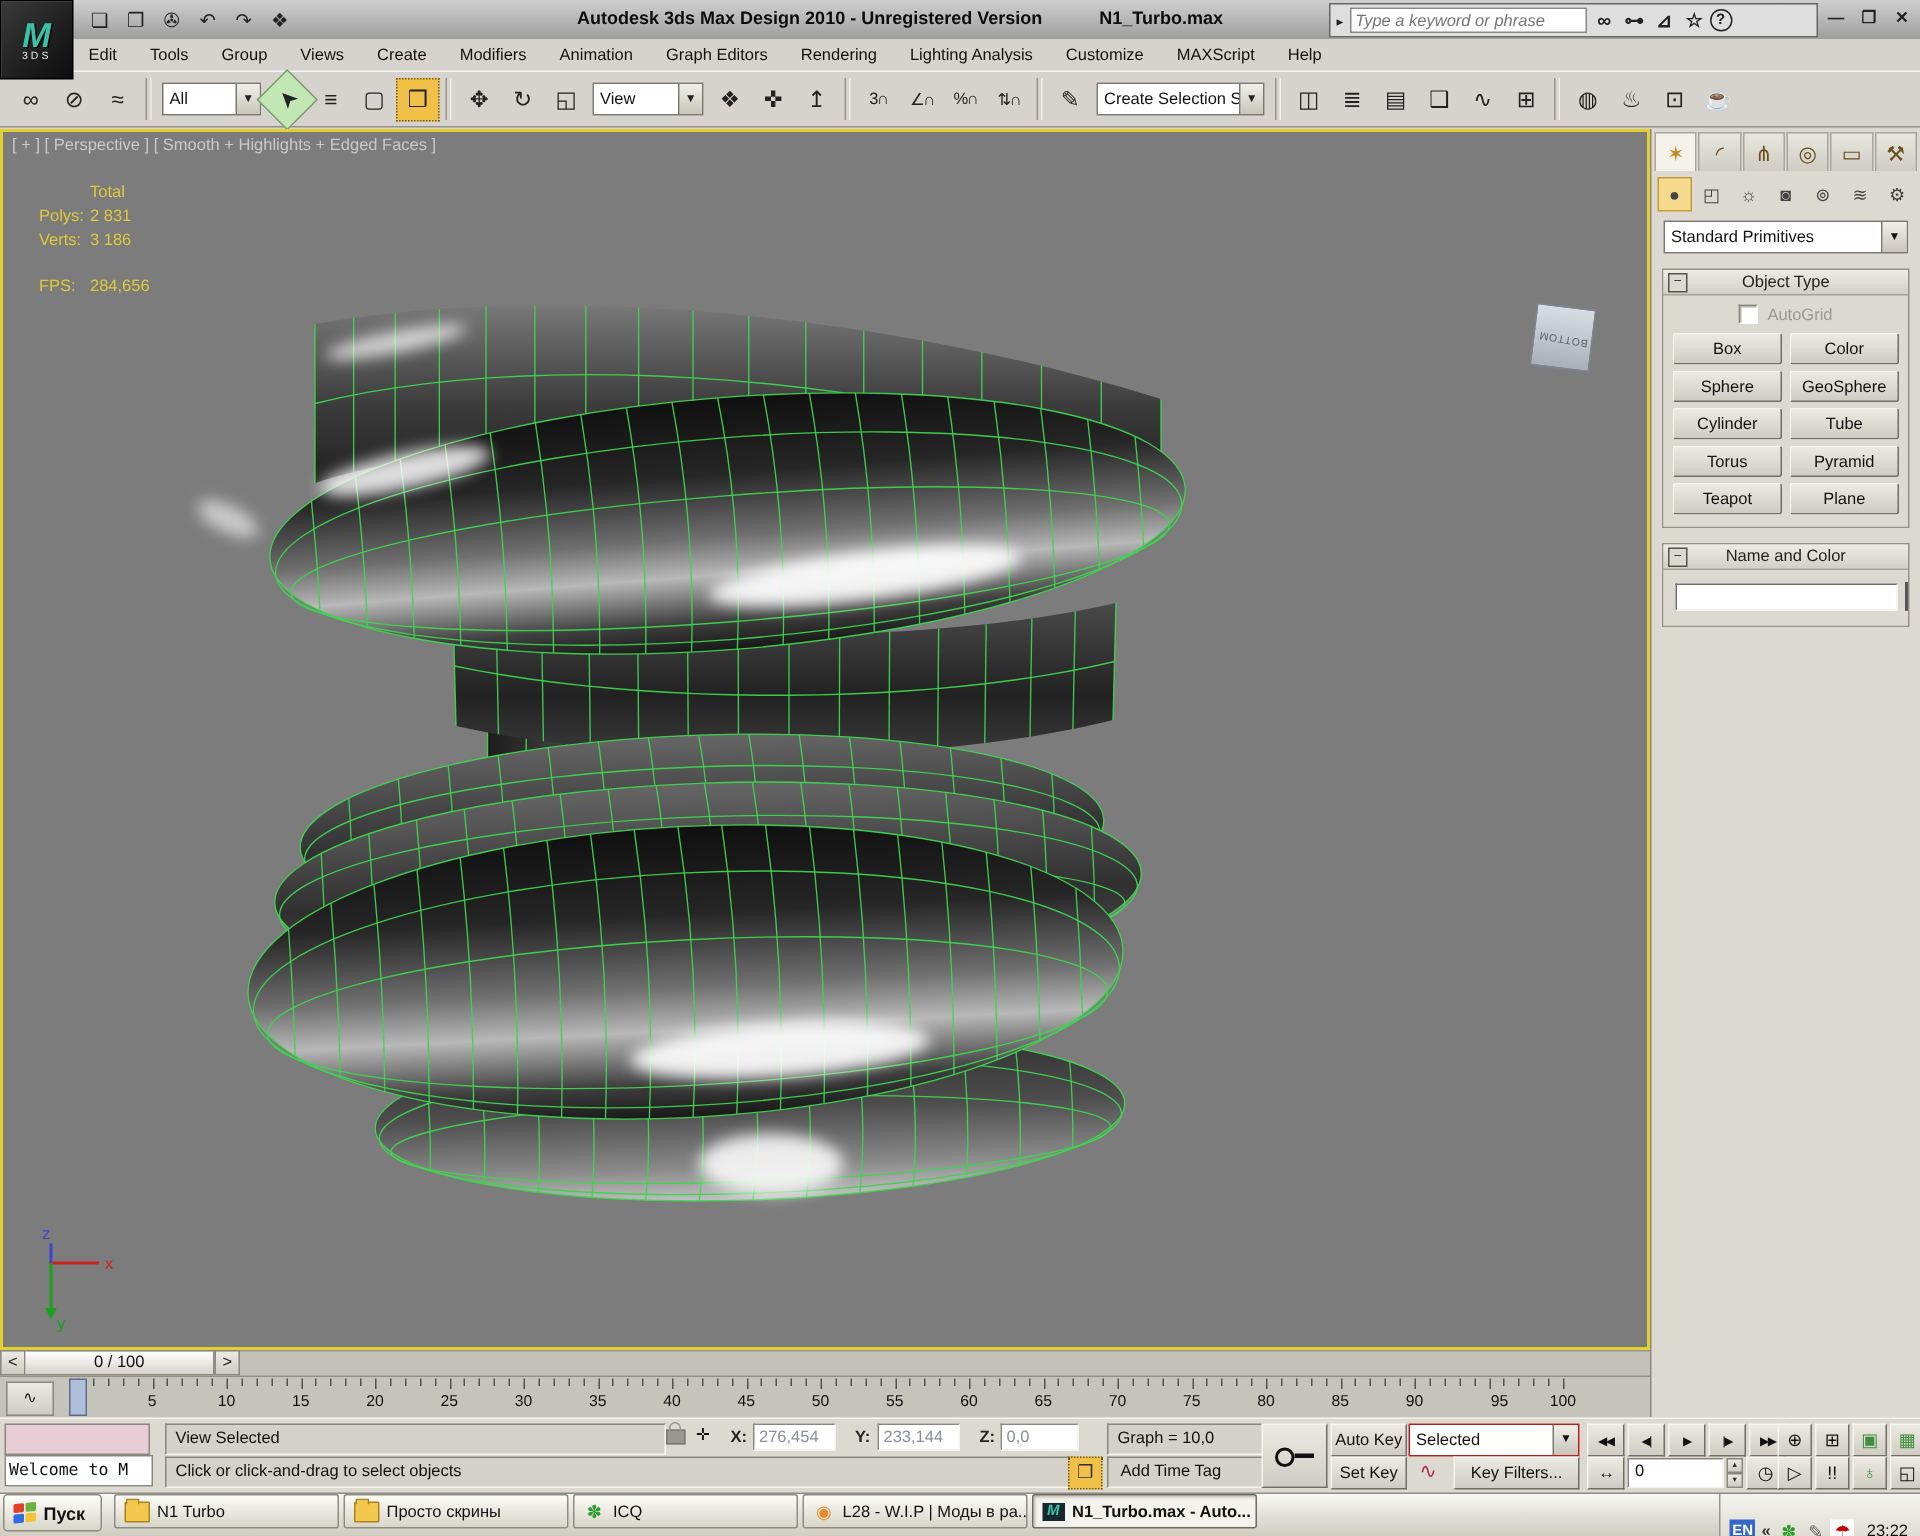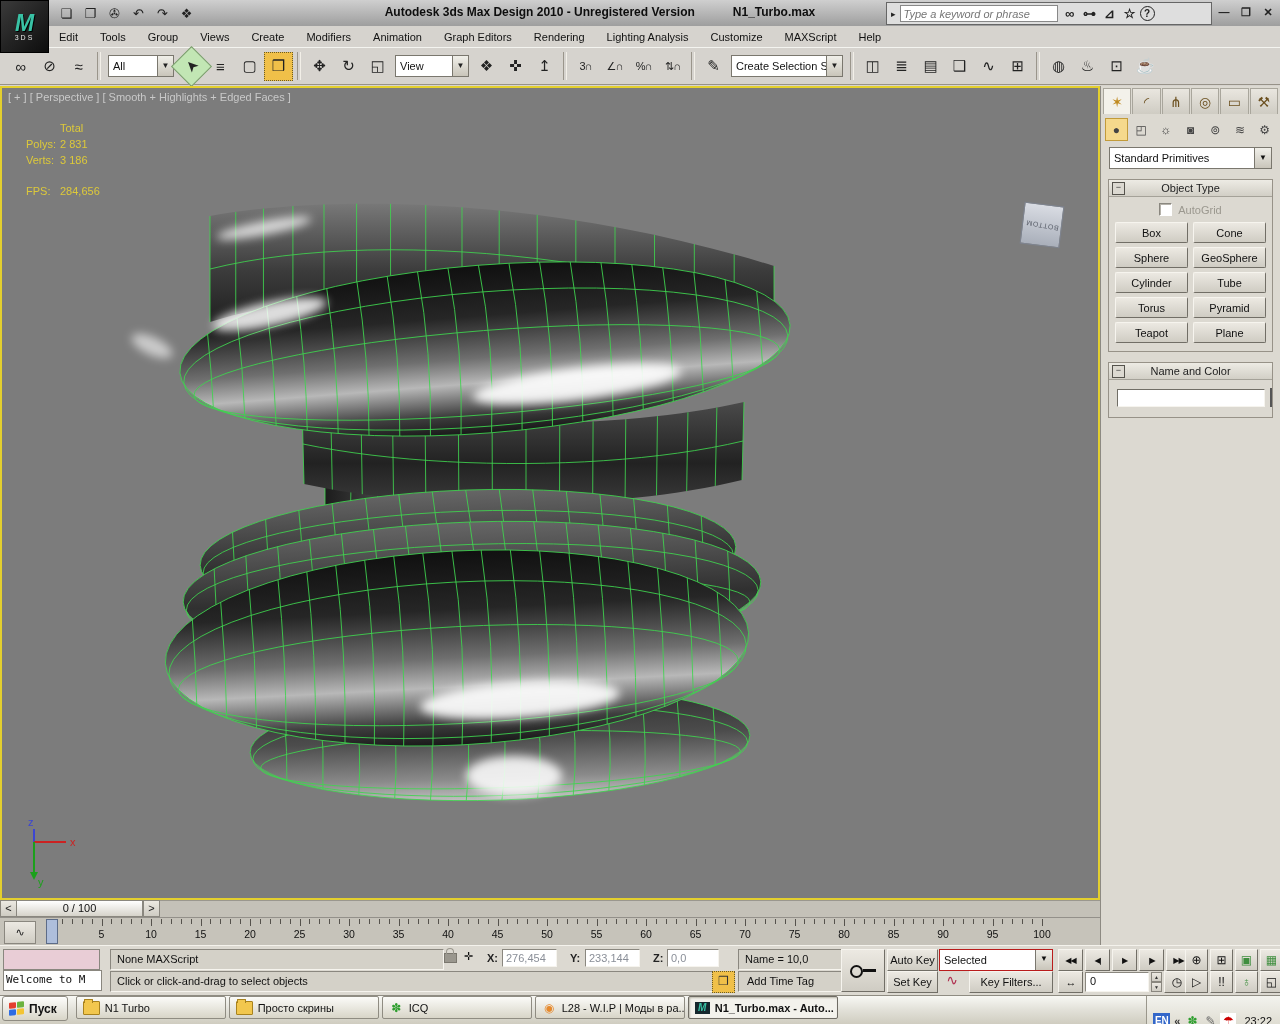--- a/index.html
+++ b/index.html
@@ -564,21 +564,21 @@
       <span class="minus">−</span>
       <span>Object Type</span>
     </div>
     <div class="rbody">
       <div id="autogrid-row">
         <span class="cb"></span>
         <label>AutoGrid</label>
       </div>
       <div id="obj-buttons">
           <div class="obtn">Box</div>
-          <div class="obtn">Cone</div>
+          <div class="obtn">Color</div>
           <div class="obtn">Sphere</div>
           <div class="obtn">GeoSphere</div>
           <div class="obtn">Cylinder</div>
           <div class="obtn">Tube</div>
           <div class="obtn">Torus</div>
           <div class="obtn">Pyramid</div>
           <div class="obtn">Teapot</div>
           <div class="obtn">Plane</div>
         </div>
     </div>
@@ -716,46 +716,46 @@
       <span class="tick" style="left: 873.3px;"></span>
       <span class="tick" style="left: 883.2px;"></span>
       <span class="tick" style="left: 893.1px;"></span>
       <span class="tick major" style="left: 903px;"></span>
       <span class="tlabel" style="left: 903px;">90</span>
       <span class="tick" style="left: 912.9px;"></span>
       <span class="tick" style="left: 922.8px;"></span>
       <span class="tick" style="left: 932.7px;"></span>
       <span class="tick" style="left: 942.6px;"></span>
       <span class="tick major" style="left: 952.5px;"></span>
-      <span class="tlabel" style="left: 952.5px;">95</span>
+      <span class="tlabel" style="left: 952.5px; text-align: right;">95</span>
       <span class="tick" style="left: 962.4px;"></span>
       <span class="tick" style="left: 972.3px;"></span>
       <span class="tick" style="left: 982.2px;"></span>
       <span class="tick" style="left: 992.1px;"></span>
       <span class="tick major" style="left: 1002px;"></span>
       <span class="tlabel" style="left: 1002px;">100</span>
       <span id="slider-handle" style="left: 6px;"></span>
     </div>
 </div>
 
 <div id="statusbar" class="abs">
   <div id="mx-pink" class="abs"></div>
   <div id="mx-white" class="abs">Welcome to M</div>
-  <div id="sel-status" class="abs sunk">None MAXScript</div>
+  <div id="sel-status" class="abs sunk">View Selected</div>
   <div id="prompt-line" class="abs sunk">Click or click-and-drag to select objects</div>
   <span id="lockico" class="abs"></span>
   <span id="ttin" class="abs">✛</span>
   <span class="abs coordlab" style="left:487px">X:</span>
   <span class="abs coordfield sunkw" style="left:502px;width:55px">276,454</span>
   <span class="abs coordlab" style="left:570px">Y:</span>
   <span class="abs coordfield sunkw" style="left:585px;width:55px">233,144</span>
   <span class="abs coordlab" style="left:653px">Z:</span>
   <span class="abs coordfield sunkw" style="left:667px;width:52px">0,0</span>
   <span id="prompt-cube" class="abs">❒</span>
-  <div id="grid-box" class="abs sunk">Name = 10,0</div>
+  <div id="grid-box" class="abs sunk">Graph = 10,0</div>
   <div id="timetag-box" class="abs sunk">Add Time Tag</div>
   <div id="keybtn" class="abs rbtn">
       <span class="keyico"></span>
     </div>
   <div id="autokey" class="abs rbtn">Auto Key</div>
   <div id="setkey" class="abs rbtn">Set Key</div>
   <div id="seldd" class="abs">
     <span class="val">Selected</span>
     <span class="dda">▼</span>
   </div>

